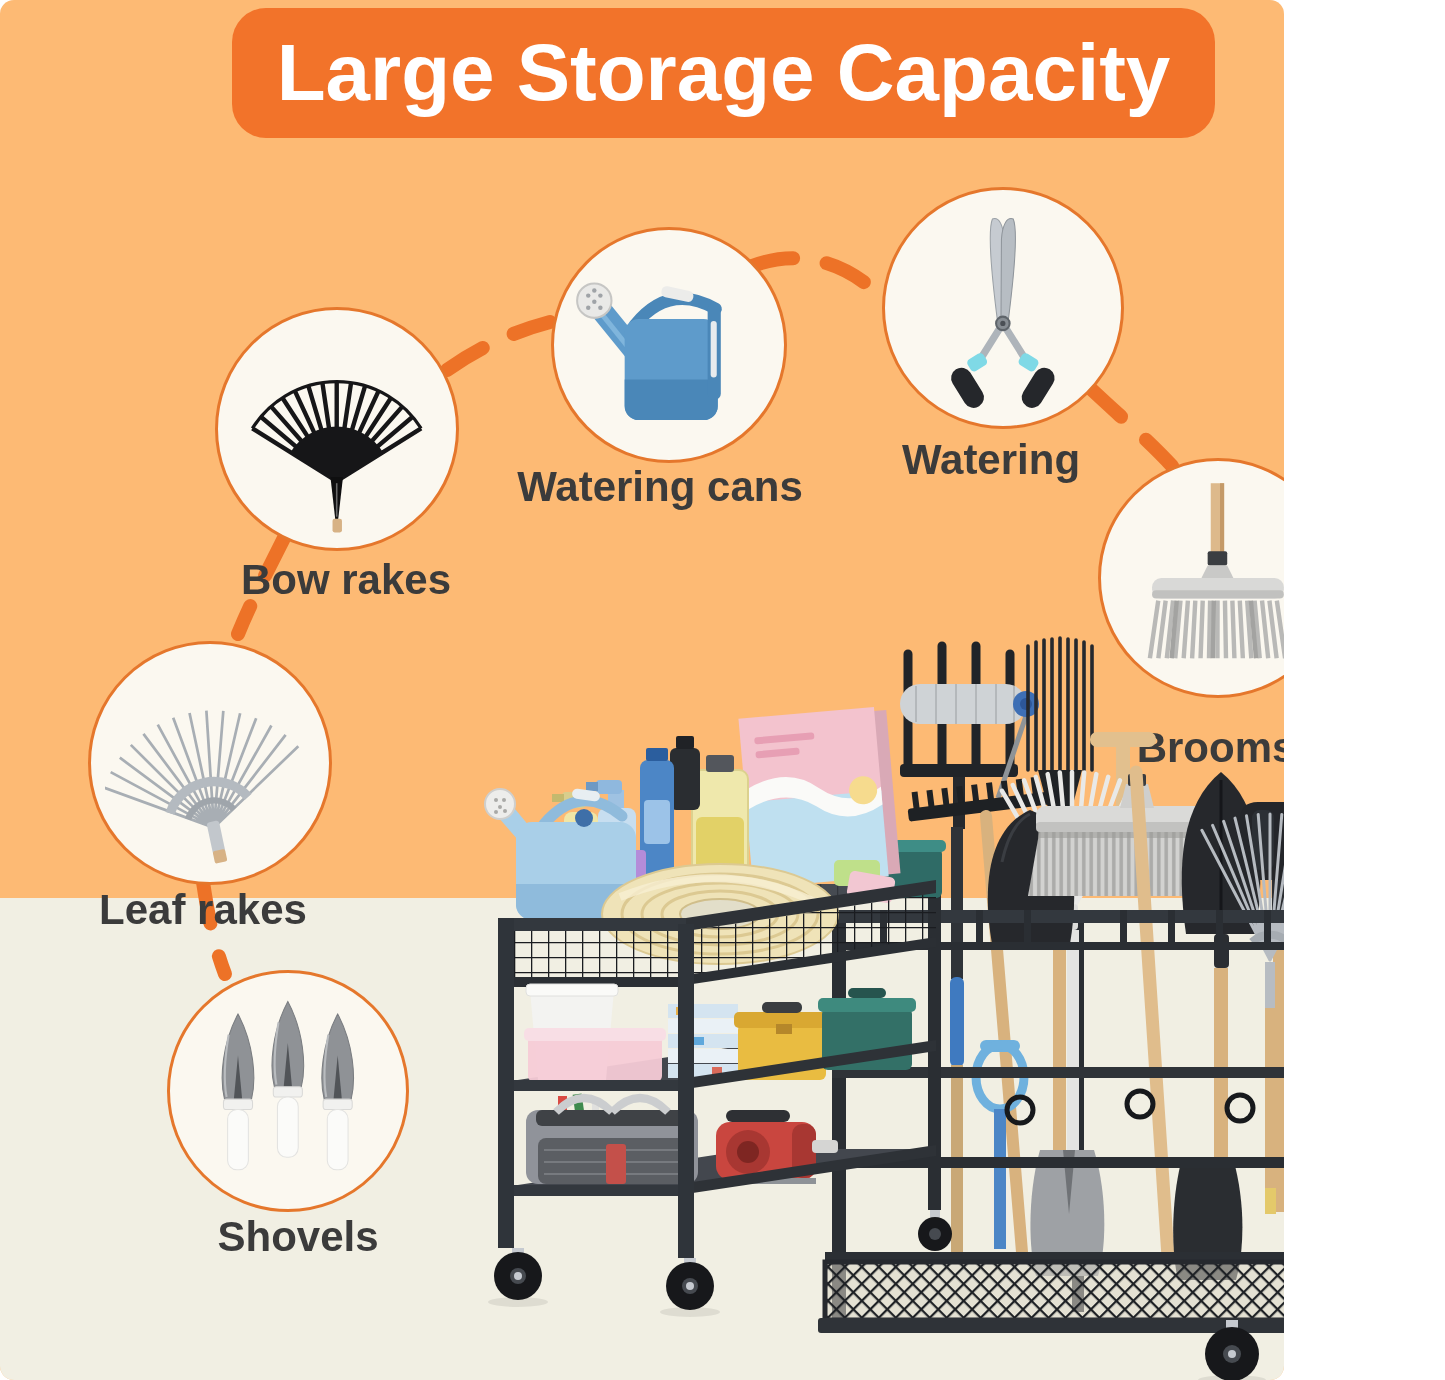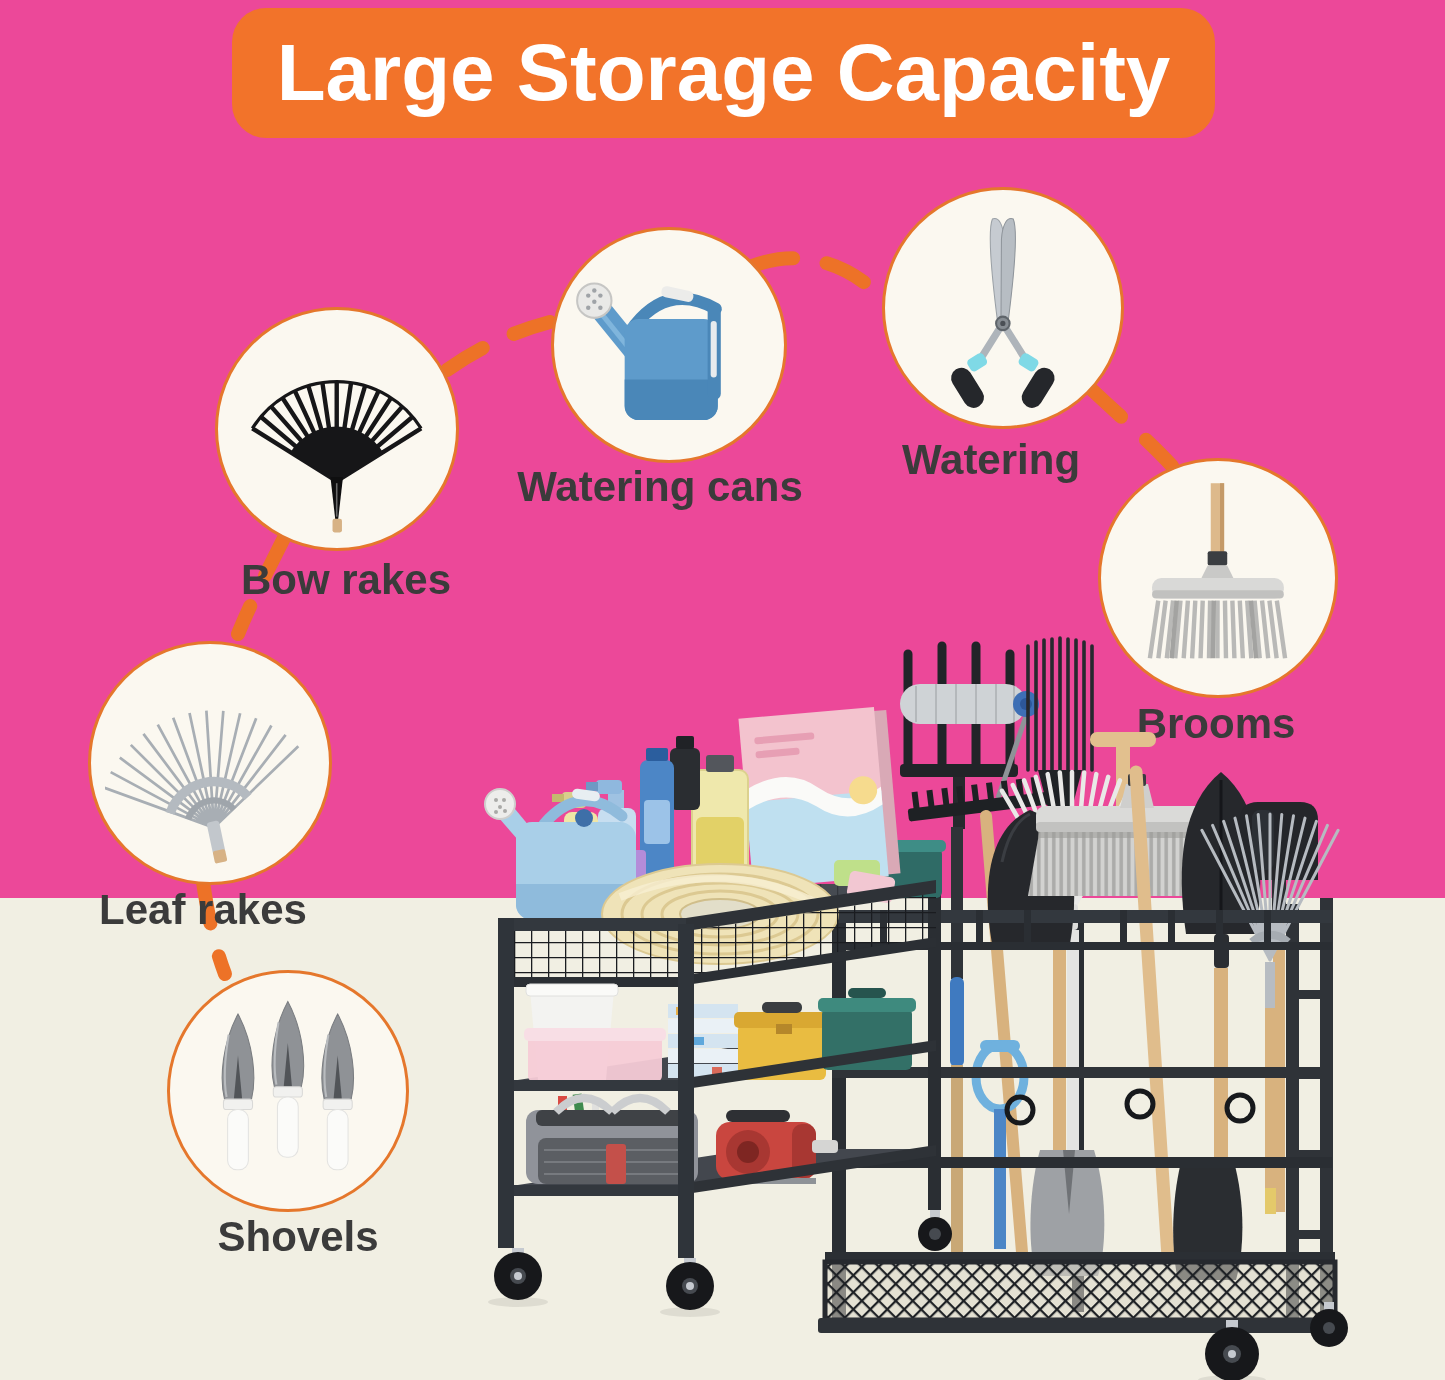--- a/index.html
+++ b/index.html
@@ -1,17 +1,17 @@
 <!DOCTYPE html>
 <html><head>
 <meta charset="utf-8">
 <style>
   html,body{margin:0;padding:0;}
-  .stage{position:relative;width:1445px;height:1380px;background:#ec4899;overflow:hidden;
-         font-family:"Liberation Sans",sans-serif;}
+  .stage{position:relative;width:1284px;height:1380px;background:#fdba74;overflow:hidden;
+         font-family:"Liberation Sans",sans-serif;border-radius:14px;}
   .band{position:absolute;left:0;top:898px;width:1445px;height:482px;background:#F1EFE3;}
   .banner{position:absolute;left:232px;top:8px;width:983px;height:130px;background:#F2732A;
           border-radius:34px;display:flex;align-items:center;justify-content:center;}
   .banner span{color:#FFFFFF;font-weight:bold;font-size:80px;white-space:nowrap;}
   .connectors{position:absolute;left:0;top:0;}
   .circle{position:absolute;border:3px solid #E5772C;border-radius:50%;background:#FBF8F0;
           box-sizing:border-box;display:flex;align-items:center;justify-content:center;}
   .circle svg{width:88%;height:88%;}
   .label{position:absolute;color:#3B3B3B;font-weight:bold;font-size:42px;white-space:nowrap;
          transform:translateX(-50%);}
@@ -97,21 +97,21 @@
       <rect x="93" y="8" width="13" height="68" fill="#DDB98B"></rect>
       <rect x="102" y="8" width="4" height="68" fill="#C49A68"></rect>
       <rect x="90" y="74" width="19" height="14" rx="2" fill="#3B3E42"></rect>
       <polygon points="90,88 109,88 115,100 84,100" fill="#C9C9C7"></polygon>
       <rect x="36" y="100" width="128" height="20" rx="9" fill="#D9D9D7"></rect>
       <rect x="36" y="112" width="128" height="8" rx="4" fill="#C1C1BF"></rect>
       <path d="M42 122 L33.9 178 M49.2 122 L42.1 178 M56.4 122 L50.3 178 M63.6 122 L58.5 178 M70.8 122 L66.7 178 M78 122 L74.9 178 M85.2 122 L83.1 178 M92.4 122 L91.3 178 M99.6 122 L99.5 178 M106.8 122 L107.8 178 M114 122 L116 178 M121.2 122 L124.2 178 M128.4 122 L132.4 178 M135.6 122 L140.6 178 M142.8 122 L148.8 178 M150 122 L157 178 M157.2 122 L165.2 178" stroke="#B9B9B7" stroke-width="4.3" fill="none"></path>
       <path d="M60 122 L55 178 M96 122 L95 178 M132 122 L137 178" stroke="#A3A3A1" stroke-width="4.3"></path>
     </svg>
   </div>
-  <div class="label" style="left:1216px;top:700px;">Brooms</div>
+  <div class="label" style="left:1216px;top:724px;">Brooms</div>
 
   <div class="circle" style="left:88px;top:641px;width:244px;height:244px;">
     <svg viewBox="0 0 200 200">
       <g transform="rotate(-12 104 162)">
         <path d="M104 162 L9 102.7 M104 162 L18.6 89.6 M104 162 L30 78 M104 162 L42.8 68.2 M104 162 L56.8 60.4 M104 162 L72 54.7 M104 162 L87.8 51.2 M104 162 L104 50 M104 162 L120.2 51.2 M104 162 L136 54.7 M104 162 L151.2 60.4 M104 162 L165.2 68.2 M104 162 L178 78 M104 162 L189.4 89.6 M104 162 L199 102.7" stroke="#A8AEB4" stroke-width="2.6" fill="none"></path>
         <path d="M65.9 140 A44 44 0 0 1 142.1 140" stroke="#B4BAC0" stroke-width="9" fill="none"></path>
         <path d="M81.5 149 A26 26 0 0 1 126.5 149" stroke="#9FA5AB" stroke-width="6" fill="none"></path>
         <rect x="98" y="156" width="12" height="32" rx="3" fill="#C2C7CC"></rect>
         <rect x="98" y="184" width="12" height="12" rx="2" fill="#D7B285"></rect>
       </g>

